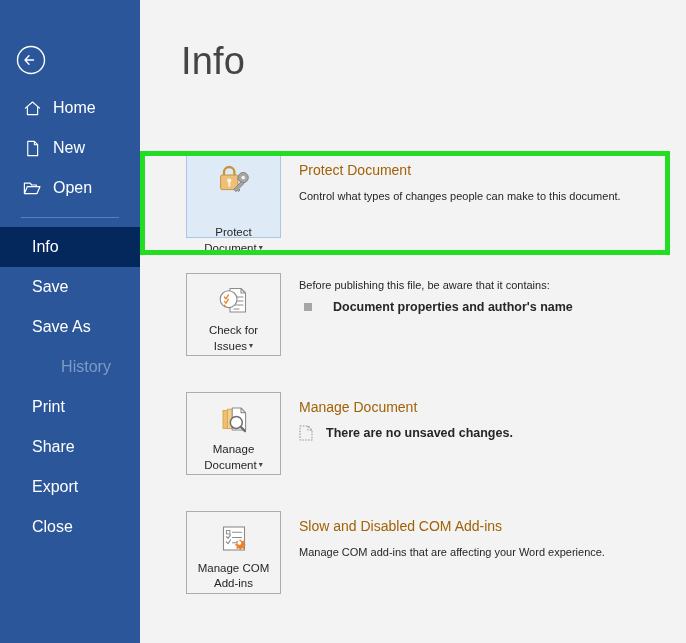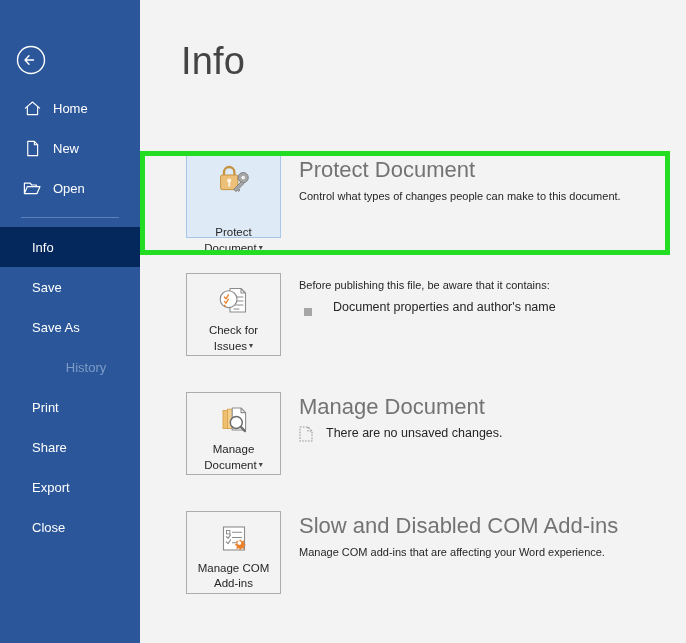--- a/index.html
+++ b/index.html
@@ -15,21 +15,21 @@
     width:140px;height:643px;background:#2b579a;
     flex:0 0 140px;position:relative;
   }
   .back-btn{
     position:absolute;left:15px;top:44px;width:32px;height:32px;
     cursor:pointer;
   }
   .nav{position:absolute;top:88px;left:0;width:140px;}
   .nav-item{
     display:flex;align-items:center;height:40px;color:#ffffff;
-    font-size:13px;cursor:pointer;position:relative;
+    font-size:16px;cursor:pointer;position:relative;
   }
   .nav-item .ico{
     width:22px;height:22px;margin-left:21px;margin-right:10px;
     display:flex;align-items:center;justify-content:center;flex:0 0 22px;
   }
   .nav-item .lbl{white-space:nowrap;}
   .nav-item.noicon .lbl{margin-left:32px;}
   .nav-item.selected{background:#04275c;}
   .nav-item.disabled{color:#7d9bc6;cursor:default;justify-content:center;}
   .nav-sep{
@@ -62,28 +62,28 @@
     height:42px;margin-top:6px;display:flex;align-items:center;justify-content:center;
   }
   .sec-btn .btxt{
     font-size:11.5px;color:#262626;text-align:center;line-height:15px;
     margin-top:1px;padding:0 2px;
   }
   .caret{font-size:8px;color:#444;margin-left:2px;vertical-align:2px;}
 
   .sec-body{margin-left:113px;padding-top:3px;}
   .sec-h{
-    font-size:22px;color:#737373;font-weight:400;line-height:24px;
+    font-size:14px;color:#a16207;font-weight:400;line-height:24px;
     margin-bottom:5px;
   }
   .sec-p{
     font-size:11px;color:#262626;line-height:18px;
   }
   .bullet-row{
-    display:flex;align-items:flex-end;margin-top:4px;
+    display:flex;align-items:flex-start;margin-top:4px;font-weight:bold;
   }
   .sq-bullet{
     width:8px;height:8px;background:#a6a6a6;margin-top:5px;
     margin-left:5px;margin-right:21px;flex:0 0 8px;
   }
   .doc-dot-ico{
     width:14px;height:16px;margin-right:13px;margin-top:1px;flex:0 0 14px;
   }
   .bullet-txt{font-size:12.5px;color:#262626;line-height:18px;}
 

